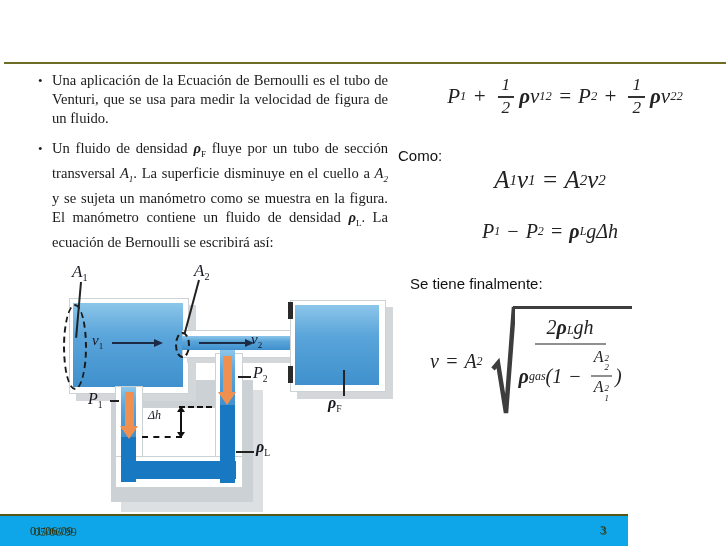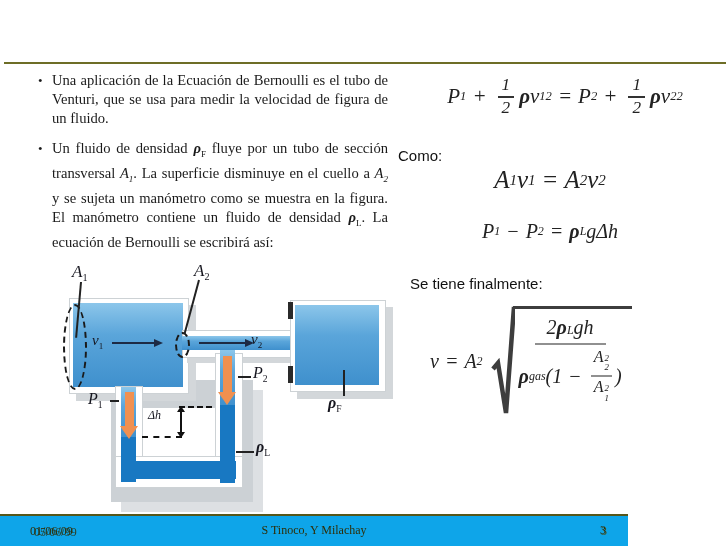--- a/index.html
+++ b/index.html
@@ -254,17 +254,16 @@
     <div class="d dlabel" style="left:56px;top:132px;"><i>P</i><sub>1</sub></div>
     <div class="d dlabel" style="left:221px;top:106px;"><i>P</i><sub>2</sub></div>
     <div class="d dlabel" style="left:116px;top:150px;font-size:12px;text-align:right;"><i>Δh</i></div>
     <div class="d dlabel" style="left:296px;top:136px;"><b class="rho">ρ</b><sub>F</sub></div>
     <div class="d dlabel" style="left:224px;top:180px;text-align:right;"><b class="rho">ρ</b><sub>L</sub></div>
   </div>
 
   <div class="abs footer">
     <span class="f f-date-a">01/06/09</span>
     <span class="f f-date-b">05/06/99</span>
-    <span class="f f-credits">S Tinoco, Y Milachay</span>
     <span class="f f-page">3</span>
   </div>
 
 </div>
 
 </body></html>

